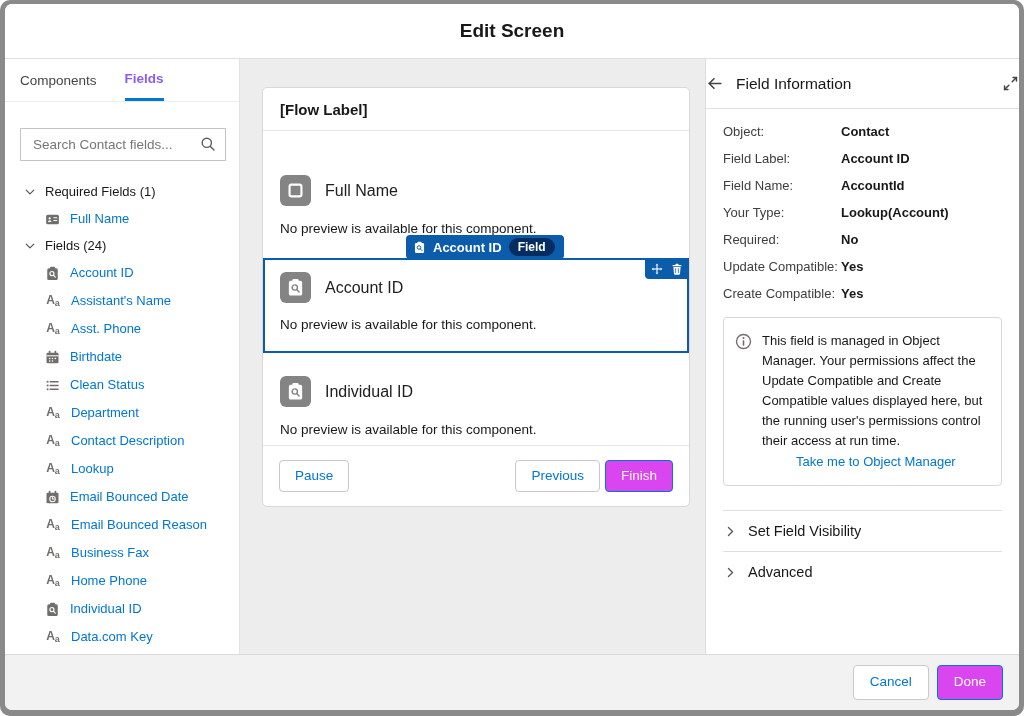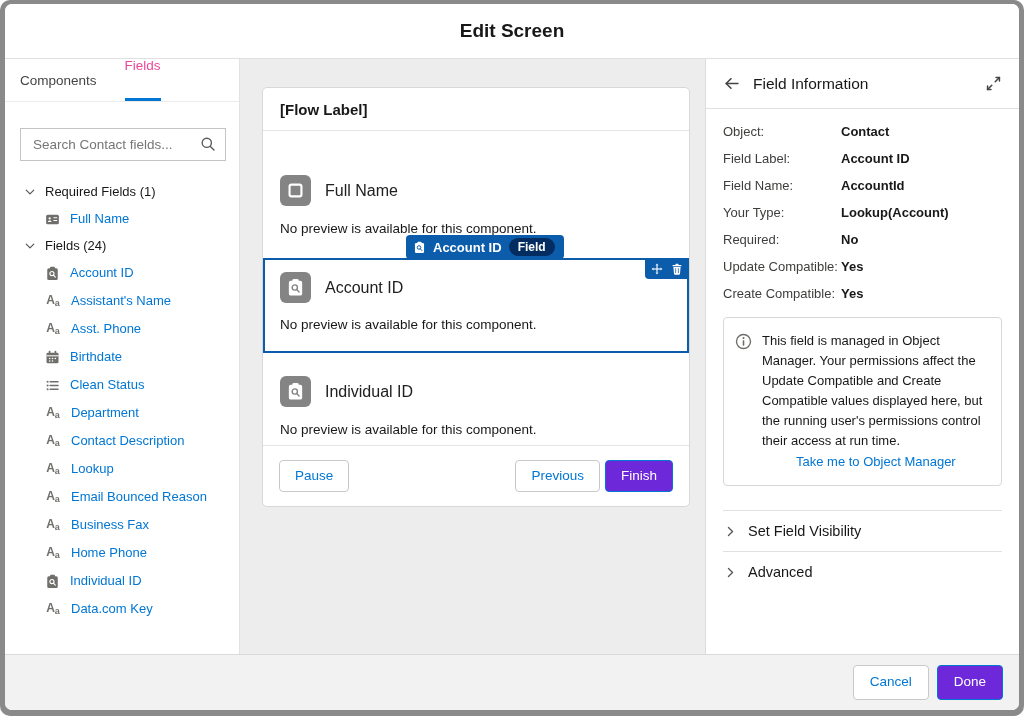--- a/index.html
+++ b/index.html
@@ -12,21 +12,21 @@
   
   .titlebar { flex: none; height: 55px; display: flex; align-items: center; justify-content: center; border-bottom: 1px solid #e0e0e0; background: #fff; }
   .title { font-size: 19px; font-weight: 600; color: #181818; }
 
   .bodyrow { flex: 1; display: flex; min-height: 0; }
 
   
   .sidebar { width: 235px; flex: none; background: #fff; border-right: 1px solid #e2e2e2; display: flex; flex-direction: column; overflow: hidden; }
   .tabs { flex: none; display: flex; gap: 28px; padding-left: 15px; height: 43px; align-items: flex-end; border-bottom: 1px solid #ececec; }
   .tab { font-size: 13.5px; color: #444; padding-bottom: 10px; cursor: pointer; border-bottom: 3px solid transparent; }
-  .tab.active { font-weight: 400; color: #ec4899; border-bottom-color: #0176d3; padding-bottom: 25px; }
+  .tab.active { font-weight: 700; color: #8b5cf6; border-bottom-color: #0176d3; padding-bottom: 12px; }
   .search-wrap { flex: none; padding: 26px 13px 13px 15px; }
   .search-box { position: relative; }
   .search-box input { width: 100%; height: 33px; border: 1px solid #c4c4c4; border-radius: 0; padding: 0 32px 0 12px; font-size: 13.5px; font-family: inherit; color: #181818; outline: none; }
   .search-box input::placeholder { color: #767676; }
   .search-icon { position: absolute; right: 10px; top: 8px; width: 16px; height: 16px; color: #5c5c5c; }
 
   .tree { flex: 1; padding-top: 5px; overflow: hidden; }
   .tree-section { display: flex; align-items: center; gap: 9px; padding: 5px 0 5px 19px; font-size: 13px; color: #181818; cursor: pointer; }
   .tree-section svg { width: 12px; height: 12px; color: #555; flex: none; }
   .tree-item { display: flex; align-items: center; gap: 10px; padding: 6px 0 6px 40px; font-size: 13px; color: #0176d3; cursor: pointer; }
@@ -55,26 +55,26 @@
   .hover-tag svg { width: 13px; height: 13px; color: #fff; }
   .hover-label { color: #fff; font-size: 13px; font-weight: 600; }
   .hover-badge { background: #032d60; color: #fff; font-size: 12px; font-weight: 600; border-radius: 10px; padding: 2px 9px; }
 
   .sel-widget { position: absolute; top: -2px; right: -2px; height: 21px; background: #0b5cab; display: flex; align-items: center; gap: 8px; padding: 0 6px; border-radius: 0 2px 0 4px; }
   .sel-widget svg { width: 12px; height: 12px; color: #fff; cursor: pointer; }
 
   .card-footer { flex: none; border-top: 1px solid #e5e5e5; padding: 14px 16px; display: flex; align-items: center; gap: 5px; }
   .btn { font-family: inherit; font-size: 13.5px; border-radius: 4px; padding: 7px 15px; cursor: pointer; line-height: 1.2; }
   .btn-outline { background: #fff; border: 1px solid #c9c9c9; color: #0176d3; }
-  .btn-primary { background: #6d28d9; border: 1px solid #0176d3; color: #fff; font-weight: 400; }
+  .btn-primary { background: #d946ef; border: 1px solid #0176d3; color: #fff; font-weight: 400; }
   .spacer { margin-right: auto; }
 
   
   .panel { width: 314px; flex: none; background: #fff; border-left: 1px solid #dcdcdc; display: flex; flex-direction: column; overflow: hidden; }
-  .panel-header { flex: none; height: 50px; display: flex; align-items: center; gap: 13px; padding: 0 17px; border-bottom: 1px solid #e0e0e0; }
+  .panel-header { flex: none; height: 50px; display: flex; align-items: center; gap: 13px; padding: 0 0; border-bottom: 1px solid #e0e0e0; }
   .panel-header svg { width: 17px; height: 17px; color: #444; cursor: pointer; flex: none; }
   .panel-title { font-size: 15.5px; color: #181818; }
   .expand-btn { margin-left: auto; }
   .panel-body { flex: 1; padding: 14px 17px 0; overflow: hidden; }
   .info-row { display: flex; align-items: flex-start; margin-bottom: 9px; font-size: 13px; line-height: 18px; }
   .info-label { width: 118px; flex: none; color: #3e3e3c; }
   .info-value { font-weight: 700; color: #181818; }
 
   .notice { margin-top: 14px; border: 1px solid #d8d8d8; border-radius: 4px; padding: 13px 11px; display: flex; gap: 10px; }
   .notice-icon { width: 17px; height: 17px; color: #706e6b; flex: none; margin-top: 2px; }
@@ -251,20 +251,26 @@
             <span class="fi-aa">A<span class="aa-sub">a</span></span>
             <span class="ti-label">Department</span>
           </div>
           <div class="tree-item">
             <span class="fi-aa">A<span class="aa-sub">a</span></span>
             <span class="ti-label">Contact Description</span>
           </div>
           <div class="tree-item">
             <span class="fi-aa">A<span class="aa-sub">a</span></span>
             <span class="ti-label">Lookup</span>
+          </div>
+          <div class="tree-item">
+            <svg class="fi">
+                <use href="#sym-datetime"></use>
+              </svg>
+            <span class="ti-label">Email Bounced Date</span>
           </div>
           <div class="tree-item">
             <span class="fi-aa">A<span class="aa-sub">a</span></span>
             <span class="ti-label">Email Bounced Reason</span>
           </div>
           <div class="tree-item">
             <span class="fi-aa">A<span class="aa-sub">a</span></span>
             <span class="ti-label">Business Fax</span>
           </div>
           <div class="tree-item">

